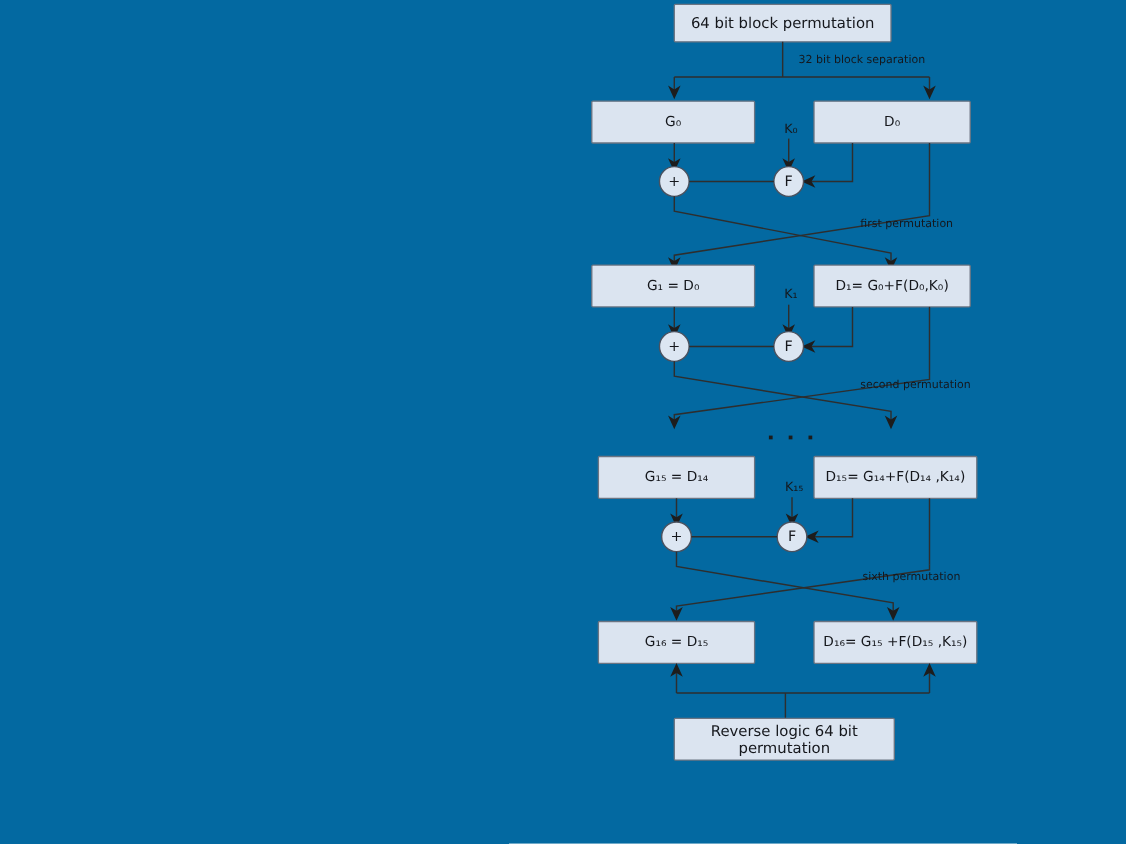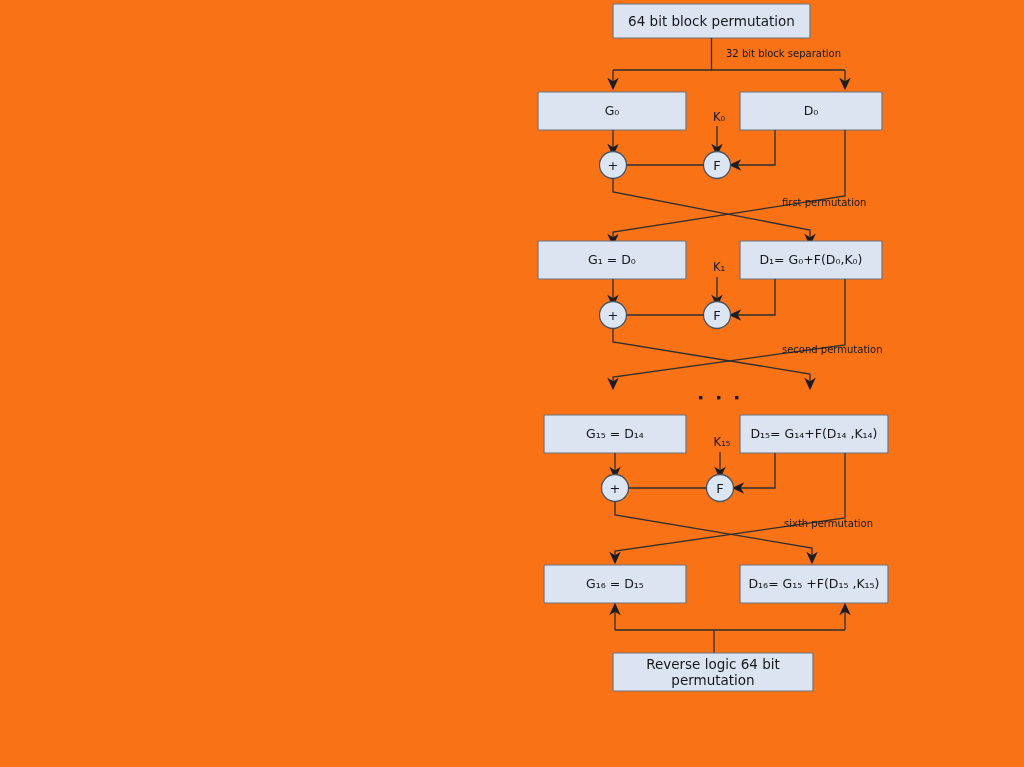--- a/index.html
+++ b/index.html
@@ -1,18 +1,18 @@
 <!DOCTYPE html>
 <html><head>
 <meta charset="utf-8">
 <style>
   html,body{margin:0;padding:0;background:#ffffff;}
   body{width:1024px;height:767px;overflow:hidden;
        font-family:"DejaVu Sans","Liberation Sans",sans-serif;}
-  #stage{position:relative;width:1024px;height:767px;background:#f97316;}
+  #stage{position:relative;width:1024px;height:767px;background:#0369a1;}
   svg{display:block;}
   .box-fill{fill:#dbe4f0;stroke:#6b7482;stroke-width:1.2;}
   .circ{fill:#dce6f2;stroke:#4a5260;stroke-width:1.3;}
   .ln{stroke:#2e2e2e;stroke-width:1.3;fill:none;}
   .txt{fill:#15171c;font-family:"DejaVu Sans","Liberation Sans",sans-serif;}
   .boxlabel{font-size:12.5px;text-anchor:middle;dominant-baseline:middle;}
   .bigtitle{font-size:13.5px;text-anchor:middle;dominant-baseline:middle;}
   .annot{font-size:10px;}
   .keylab{font-size:11.5px;text-anchor:middle;}
   .opsym{font-size:13px;text-anchor:middle;dominant-baseline:central;fill:#15171c;}

